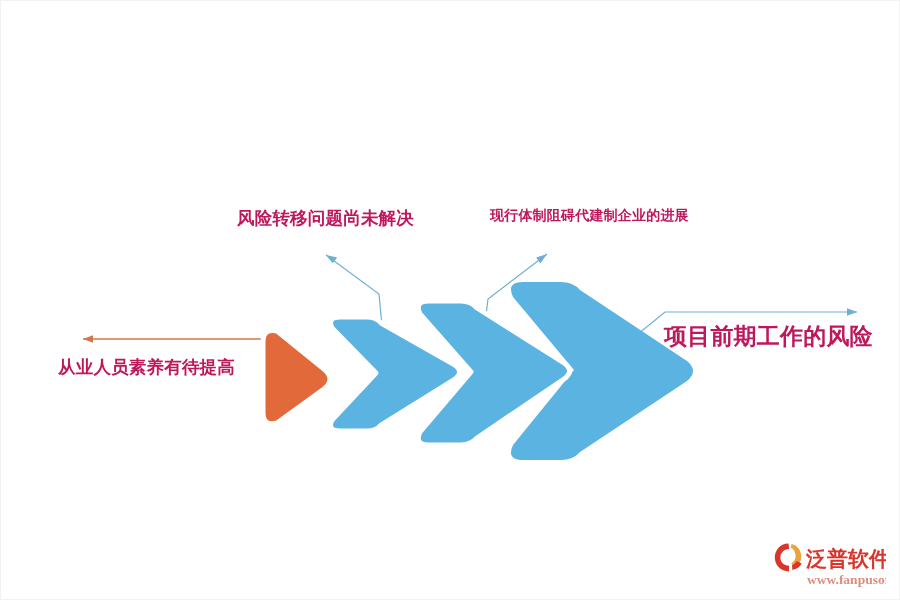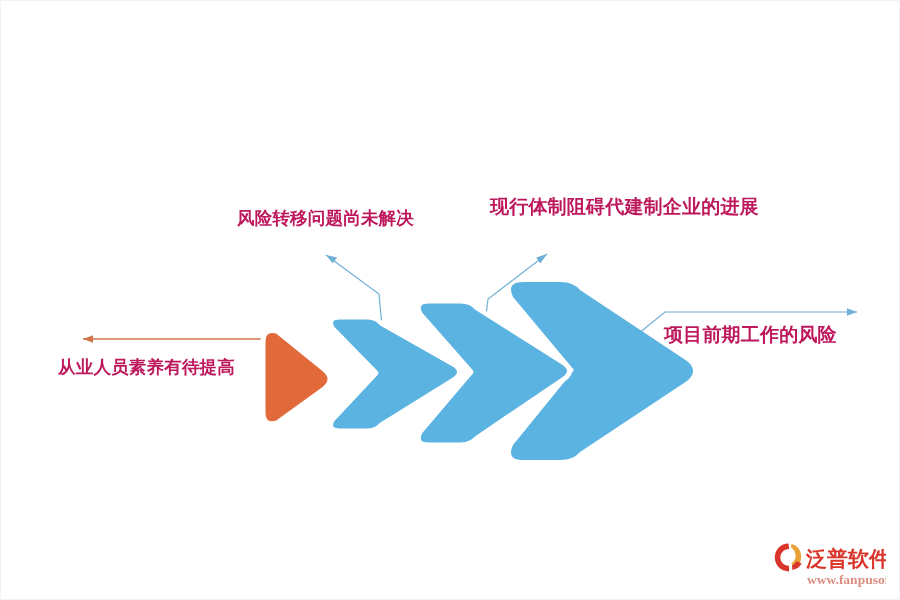--- a/index.html
+++ b/index.html
@@ -41,27 +41,27 @@
     top: 358px;
     font-size: 17.5px;
   }
   #label-1 {  
     left: 236px;
     top: 209px;
     font-size: 17.5px;
   }
   #label-2 {  
     left: 489px;
-    top: 196px;
-    font-size: 19px;
+    top: 207px;
+    font-size: 14px;
   }
   #label-3 {  
     left: 663px;
     top: 324px;
-    font-size: 19px;
+    font-size: 23px;
   }
   #logo {
     position: absolute;
     left: 773px;
     top: 538px;
     width: 112px;
     height: 50px;
     text-align: right;
   }
   #logo-svg {

